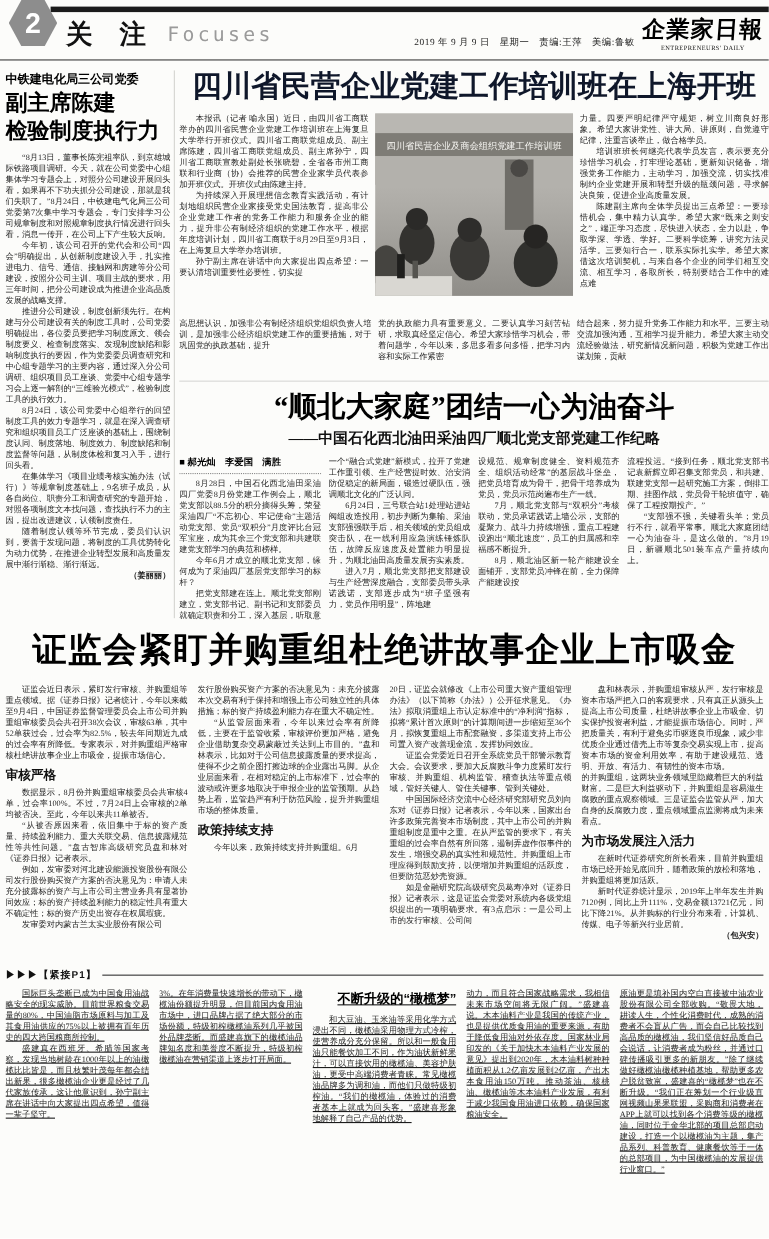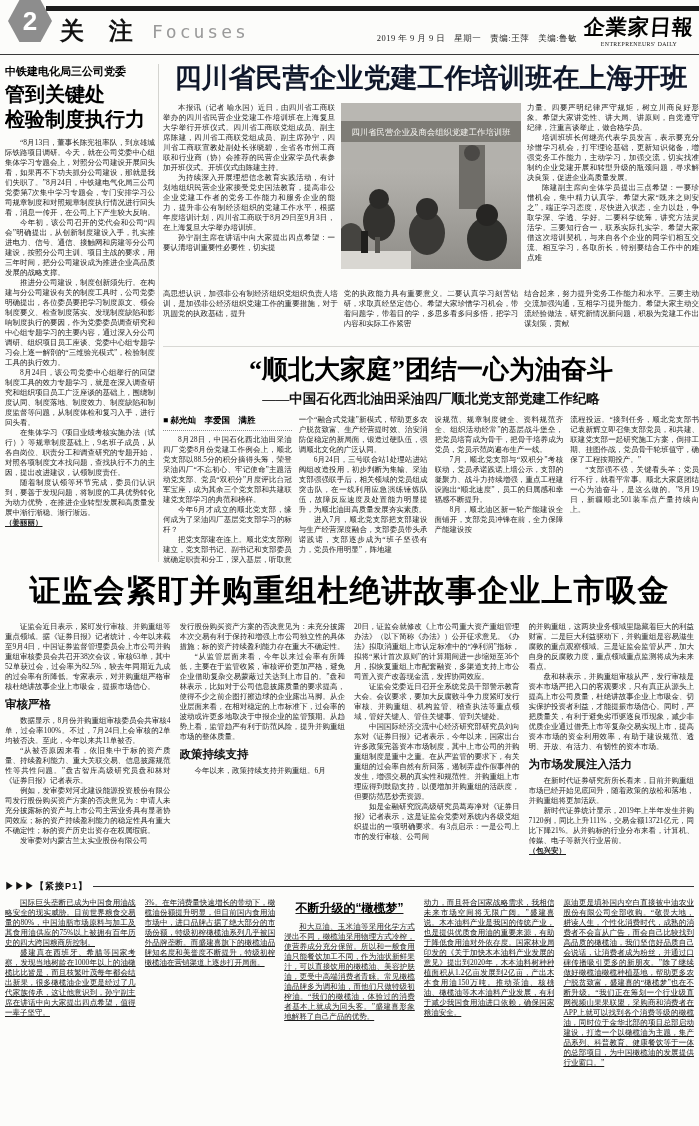--- a/index.html
+++ b/index.html
@@ -17,21 +17,21 @@
   .sec-en { position:absolute; left:152px; top:21px; font:18px "DejaVu Sans Mono",monospace; letter-spacing:3px; color:#9a9a9a; }
   .dateline { position:absolute; right:122px; top:33px; font-size:8.5px; color:#222; letter-spacing:0.5px; }
   .logo { position:absolute; right:2px; top:13px; width:116px; text-align:center; }
   .logo-cn { font:bold 21px "Liberation Serif",serif; letter-spacing:1px; color:#000; transform:skewX(-4deg); }
   .logo-en { font-size:5.8px; letter-spacing:0.4px; color:#111; font-family:"Liberation Serif",serif; }
   .hdr-rule { position:absolute; top:54px; left:0; right:0; height:1px; background:#3a3a3a; }
 
   
   .bp { font-size:7.5px; line-height:10px; text-align:justify; text-indent:2em; color:#1d1d1d; }
   .cont { text-indent:0; }
-  .byl { text-indent:0; text-align:left; font-weight:bold;text-decoration:underline; }
+  .byl { text-indent:0; text-align:right; font-weight:bold; }
   .sec-head { font:bold 11.5px "Liberation Sans",sans-serif; text-indent:0; margin:5px 0 4px; color:#111; }
   .colbox { overflow:hidden; }
 
   
   .left-art { position:absolute; left:5px; top:64px; width:150px; height:500px; overflow:hidden; }
   .left-kicker { font:bold 11px "Liberation Sans",sans-serif; margin-bottom:3px; color:#000; }
   .left-title { font:bold 20px "Liberation Serif",serif; line-height:25px; color:#000; margin-bottom:6px; }
   .vrule { position:absolute; left:158px; top:64px; width:1px; height:498px; background:#d4d4d0; }
 
   
@@ -61,21 +61,21 @@
 
   
   .contin { position:absolute; left:5px; top:880px; width:689px; display:flex; align-items:center; }
   .contin-marker { font:bold 9px "Liberation Sans",sans-serif; color:#111; letter-spacing:1px; }
   .contin-line { flex:1; border-top:1px solid #333; margin-left:5px; }
 
   
   .olive-art { position:absolute; left:5px; top:898px; width:689px; }
   .olive-cols { display:flex; gap:9px; height:222px;text-decoration:underline; }
   .olive-cols .colbox { flex:1; }
-  .olive-head { font:bold 12px "Liberation Sans",sans-serif; text-indent:0; text-align:center; margin:2px 0 5px; color:#000; }
+  .olive-head { font:bold 12px "Liberation Sans",sans-serif; text-indent:0; text-align:right; margin:2px 0 5px; color:#000; }
 </style>
 </head>
 <body>
 
 <div class="page">
 
   <div class="hdr-bar"></div>
   <div class="hdr-badge">
     <span>2</span>
   </div>
@@ -84,21 +84,21 @@
   <div class="dateline">2019 年 9 月 9 日　星期一　责编:王萍　美编:鲁敏</div>
   <div class="logo">
     <div class="logo-cn">企業家日報</div>
     <div class="logo-en">ENTREPRENEURS' DAILY</div>
   </div>
   <div class="hdr-rule"></div>
 
   <div class="left-art">
     <div class="left-kicker">中铁建电化局三公司党委</div>
     <div class="left-title">
-      <div>管到关键处</div>
+      <div>副主席陈建</div>
       <div>检验制度执行力</div>
     </div>
     <div class="colbox">
 
     <p class="bp">“8月13日，董事长陈宪祖率队，到京雄城际铁路项目调研。今天，就在公司党委中心组集体学习专题会上，对照分公司建设开展回头看，如果再不下功夫抓分公司建设，那就是我们失职了。”8月24日，中铁建电气化局三公司党委第7次集中学习专题会，专门安排学习公司规章制度和对照规章制度执行情况进行回头看，消息一传开，在公司上下产生较大反响。</p>
         <p class="bp">今年初，该公司召开的党代会和公司“四会”明确提出，从创新制度建设入手，扎实推进电力、信号、通信、接触网和房建等分公司建设，按照分公司主训、项目主战的要求，用三年时间，把分公司建设成为推进企业高品质发展的战略支撑。</p>
         <p class="bp">推进分公司建设，制度创新须先行。在构建与分公司建设有关的制度工具时，公司党委明确提出，各位委员要把学习制度原文、领会制度要义、检查制度落实、发现制度缺陷和影响制度执行的要因，作为党委委员调查研究和中心组专题学习的主要内容，通过深入分公司调研、组织项目员工座谈、党委中心组专题学习会上逐一解剖的“三维验光模式”，检验制度工具的执行效力。</p>
         <p class="bp">8月24日，该公司党委中心组举行的回望制度工具的效力专题学习，就是在深入调查研究和组织项目员工广泛座谈的基础上，围绕制度认同、制度落地、制度效力、制度缺陷和制度监督等问题，从制度体检和复习入手，进行回头看。</p>
         <p class="bp">在集体学习《项目业绩考核实施办法（试行）》等规章制度基础上，9名班子成员，从各自岗位、职责分工和调查研究的专题开始，对照各项制度文本找问题，查找执行不力的主因，提出改进建议，认领制度责任。</p>
         <p class="bp">随着制度认领等环节完成，委员们认识到，要善于发现问题，将制度的工具优势转化为动力优势，在推进企业转型发展和高质量发展中渐行渐稳、渐行渐远。</p>
@@ -149,21 +149,21 @@
           <p class="bp">陈建副主席向全体学员提出三点希望：一要珍惜机会，集中精力认真学。希望大家“既来之则安之”，端正学习态度，尽快进入状态，全力以赴，争取学深、学透、学好。二要科学统筹，讲究方法灵活学。三要知行合一，联系实际扎实学。希望大家借这次培训契机，与来自各个企业的同学们相互交流、相互学习，各取所长，特别要结合工作中的难点难</p>
         </div>
     </div>
     <div class="main-row2">
       <div class="colbox">
 
       <p class="bp cont">高思想认识，加强非公有制经济组织党组织负责人培训，是加强非公经济组织党建工作的重要措施，对于巩固党的执政基础，提升</p>
         </div>
       <div class="colbox">
 
-      <p class="bp cont">党的执政能力具有重要意义。二要认真学习刻苦钻研，求取真经坚定信心。希望大家珍惜学习机会，带着问题学，带着目的学，多思多看多问多悟，把学习内容和实际工作紧密</p>
+      <p class="bp cont">党的执政能力具有重要意义。二要认真学习刻苦钻研，求取真经坚定信心。希望大家珍惜学习机会，带着问题学，今年以来，多思多看多问多悟，把学习内容和实际工作紧密</p>
         </div>
       <div class="colbox">
 
       <p class="bp cont">结合起来，努力提升党务工作能力和水平。三要主动交流加强沟通，互相学习提升能力。希望大家主动交流经验做法，研究新情况新问题，积极为党建工作出谋划策，贡献</p>
         </div>
     </div>
   </div>
 
   <div class="mid-rule"></div>
 
@@ -175,21 +175,21 @@
         <div class="shun-byline">■ 郝光灿　李爱国　满胜</div>
         <div>
 
         <p class="bp">8月28日，中国石化西北油田采油四厂党委8月份党建工作例会上，顺北党支部以88.5分的积分摘得头筹，荣登采油四厂“不忘初心、牢记使命”主题活动党支部、党员“双积分”月度评比台冠军宝座，成为其余三个党支部和共建联建党支部学习的典范和榜样。</p>
             <p class="bp">今年6月才成立的顺北党支部，缘何成为了采油四厂基层党支部学习的标杆？</p>
             <p class="bp">把党支部建在连上。顺北党支部刚建立，党支部书记、副书记和支部委员就确定职责和分工，深入基层，听取意见，征集建议，与物探大队“共建联建”课题，在大漠油田开启第</p>
           </div>
       </div>
       <div class="colbox">
 
-      <p class="bp cont">一个“融合式党建”新模式，帮助更多农户脱贫致富、生产经营提时效、治安消防促稳定的新局面，锻造过硬队伍，强调顺北文化的广泛认同。</p>
+      <p class="bp cont">一个“融合式党建”新模式，拉开了党建工作重引领、生产经营提时效、治安消防促稳定的新局面，锻造过硬队伍，强调顺北文化的广泛认同。</p>
           <p class="bp">6月24日，三号联合站1处理站进站阀组改造投用，初步判断为集输、采油支部强强联手后，相关领域的党员组成突击队，在一线利用应急演练锤炼队伍，故障反应速度及处置能力明显提升，为顺北油田高质量发展夯实素质。</p>
           <p class="bp">进入7月，顺北党支部把支部建设与生产经营深度融合，支部委员带头承诺践诺，支部逐步成为“班子坚强有力，党员作用明显”，阵地建</p>
         </div>
       <div class="colbox">
 
       <p class="bp cont">设规范、规章制度健全、资料规范齐全、组织活动经常”的基层战斗堡垒，把党员培育成为骨干，把骨干培养成为党员，党员示范岗遍布生产一线。</p>
           <p class="bp">7月，顺北党支部与“双积分”考核联动，党员承诺践诺上墙公示，支部的凝聚力、战斗力持续增强，重点工程建设跑出“顺北速度”，员工的归属感和幸福感不断提升。</p>
           <p class="bp">8月，顺北油区新一轮产能建设全面铺开，支部党员冲锋在前，全力保障产能建设按</p>
         </div>
       <div class="colbox">
@@ -221,22 +221,22 @@
         </div>
       <div class="colbox">
 
       <p class="bp cont">20日，证监会就修改《上市公司重大资产重组管理办法》（以下简称《办法》）公开征求意见。《办法》拟取消重组上市认定标准中的“净利润”指标，拟将“累计首次原则”的计算期间进一步缩短至36个月，拟恢复重组上市配套融资，多渠道支持上市公司置入资产改善现金流，发挥协同效应。</p>
           <p class="bp">证监会党委近日召开全系统党员干部警示教育大会。会议要求，要加大反腐败斗争力度紧盯发行审核、并购重组、机构监管、稽查执法等重点领域，管好关键人、管住关键事、管到关键处。</p>
           <p class="bp">中国国际经济交流中心经济研究部研究员刘向东对《证券日报》记者表示，今年以来，国家出台许多政策完善资本市场制度，其中上市公司的并购重组制度是重中之重。在从严监管的要求下，有关重组的过会率自然有所回落，遏制弄虚作假事件的发生，增强交易的真实性和规范性。并购重组上市理应得到鼓励支持，以便增加并购重组的活跃度，但要防范恶炒壳资源。</p>
           <p class="bp">如是金融研究院高级研究员葛寿净对《证券日报》记者表示，这是证监会党委对系统内各级党组织提出的一项明确要求。有3点启示：一是公司上市的发行审核、公司间</p>
         </div>
       <div class="colbox">
 
-      <p class="bp cont">的并购重组，这两块业务领域里隐藏着巨大的利益财富。二是巨大利益驱动下，并购重组是容易滋生腐败的重点观察领域。三是证监会监管从严，加大自身的反腐败力度，重点领域重点监测将成为未来看点。</p>
-          <p class="bp">盘和林表示，并购重组审核从严，发行审核是资本市场严把入口的客观要求，只有真正从源头上提高上市公司质量，杜绝讲故事企业上市吸金、切实保护投资者利益，才能提振市场信心。同时，严把质量关，有利于避免劣币驱逐良币现象，减少非优质企业通过借壳上市等复杂交易实现上市，提高资本市场的资金利用效率，有助于建设规范、透明、开放、有活力、有韧性的资本市场。</p>
+      <p class="bp">盘和林表示，并购重组审核从严，发行审核是资本市场严把入口的客观要求，只有真正从源头上提高上市公司质量，杜绝讲故事企业上市吸金、切实保护投资者利益，才能提振市场信心。同时，严把质量关，有利于避免劣币驱逐良币现象，减少非优质企业通过借壳上市等复杂交易实现上市，提高资本市场的资金利用效率，有助于建设规范、透明、开放、有活力、有韧性的资本市场。</p>
+          <p class="bp cont">的并购重组，这两块业务领域里隐藏着巨大的利益财富。二是巨大利益驱动下，并购重组是容易滋生腐败的重点观察领域。三是证监会监管从严，加大自身的反腐败力度，重点领域重点监测将成为未来看点。</p>
           <p class="bp sec-head">为市场发展注入活力</p>
           <p class="bp">在新时代证券研究所所长看来，目前并购重组市场已经开始见底回升，随着政策的放松和落地，并购重组将更加活跃。</p>
           <p class="bp">新时代证券统计显示，2019年上半年发生并购7120例，同比上升111%，交易金额13721亿元，同比下降21%。从并购标的行业分布来看，计算机、传媒、电子等新兴行业居前。</p>
           <p class="bp byl">（包兴安）</p>
         </div>
     </div>
   </div>
 
   <div class="contin">
     <span class="contin-marker">▶▶▶【紧接P1】</span>

